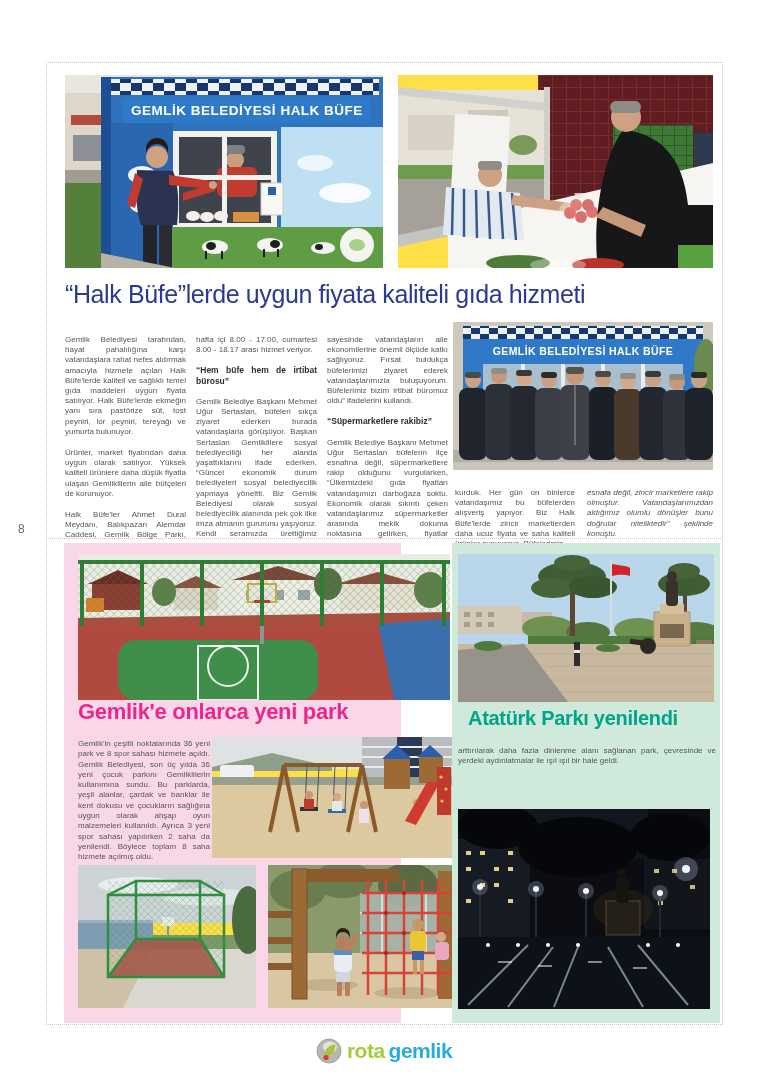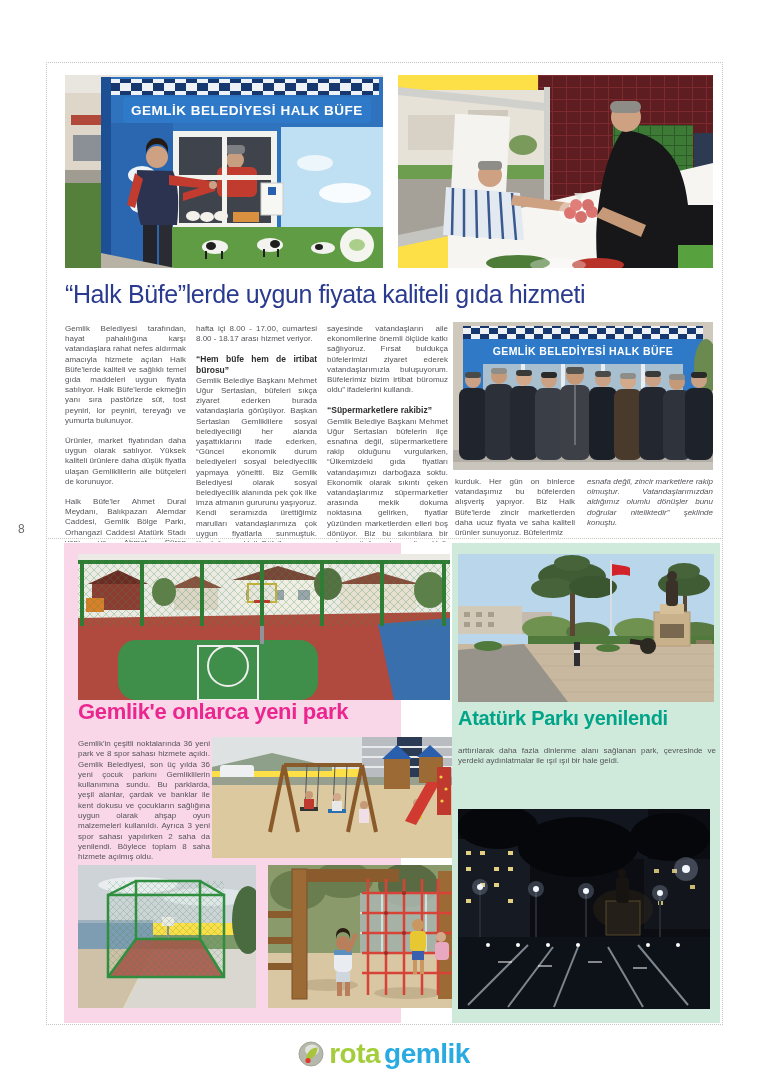--- a/index.html
+++ b/index.html
@@ -8,37 +8,37 @@
   .frame{position:absolute;left:46px;top:62px;width:675px;height:961px;
          border:1px dotted #c9c4bd;pointer-events:none;}
   .rule-dotted{position:absolute;left:46px;top:538px;width:675px;border-top:1px dotted #c9c4bd;}
   .pagenum{position:absolute;left:18px;top:522px;font-size:12px;color:#6a6a6a;}
   .photo{position:absolute;overflow:hidden;background:#fde047;}
   .photo svg{display:block;width:100%;height:100%;}
   .headline{position:absolute;left:65px;top:280px;width:652px;white-space:nowrap;
             font-size:25px;font-weight:normal;color:#2a3b8f;letter-spacing:-0.4px;}
   .bodycol{position:absolute;font-size:8px;line-height:10.2px;color:#54555a;
            text-align:justify;overflow:hidden;}
-  .bodycol p{margin:0 0 10px 0;}
+  .bodycol p{margin:11px 0 10px 0;}
   .bodycol p.subhead{font-weight:bold;color:#2d2d2d;font-size:8.5px;margin:0 0 1px 0;}
   .sect{position:absolute;top:543px;height:480px;}
   .sect-pink{left:64px;width:337px;background:#fad7e8;}
   .sect-green{left:452px;width:268px;background:#cfe9da;}
   .sect .photo{position:absolute;}
   .h-pink{position:absolute;left:14px;top:156px;font-size:22px;font-weight:bold;
           color:#ec268f;white-space:nowrap;letter-spacing:-0.3px;}
-  .h-teal{position:absolute;left:6px;top:164px;font-size:20px;font-weight:bold;
+  .h-teal{position:absolute;left:16px;top:164px;font-size:20px;font-weight:bold;
           color:#00a489;white-space:nowrap;letter-spacing:-0.3px;}
   .pinkbody{position:absolute;left:14px;top:196px;width:132px;height:128px;
             font-size:8px;line-height:10.3px;color:#54555a;text-align:justify;overflow:hidden;}
   .greencols{position:absolute;left:6px;top:203px;width:258px;display:flex;gap:9px;}
   .greencols div{flex:1;font-size:8px;line-height:10.3px;color:#54555a;text-align:justify;}
   .footer{position:absolute;left:0;top:1038px;width:768px;display:flex;
           justify-content:center;align-items:center;gap:5px;}
-  .footer .brand{font-size:28px;font-weight:bold;letter-spacing:-0.5px;}
+  .footer .brand{font-size:21px;font-weight:bold;letter-spacing:-0.5px;}
   .brand-rota{color:#a3cd3a;}
   .brand-gemlik{color:#29abe2;margin-left:-1px;}
   svg text{font-family:"Liberation Sans","DejaVu Sans",sans-serif;}
 </style>
 </head>
 <body>
 
 <div class="page">
   <div class="frame"></div>
   <div class="rule-dotted"></div>

